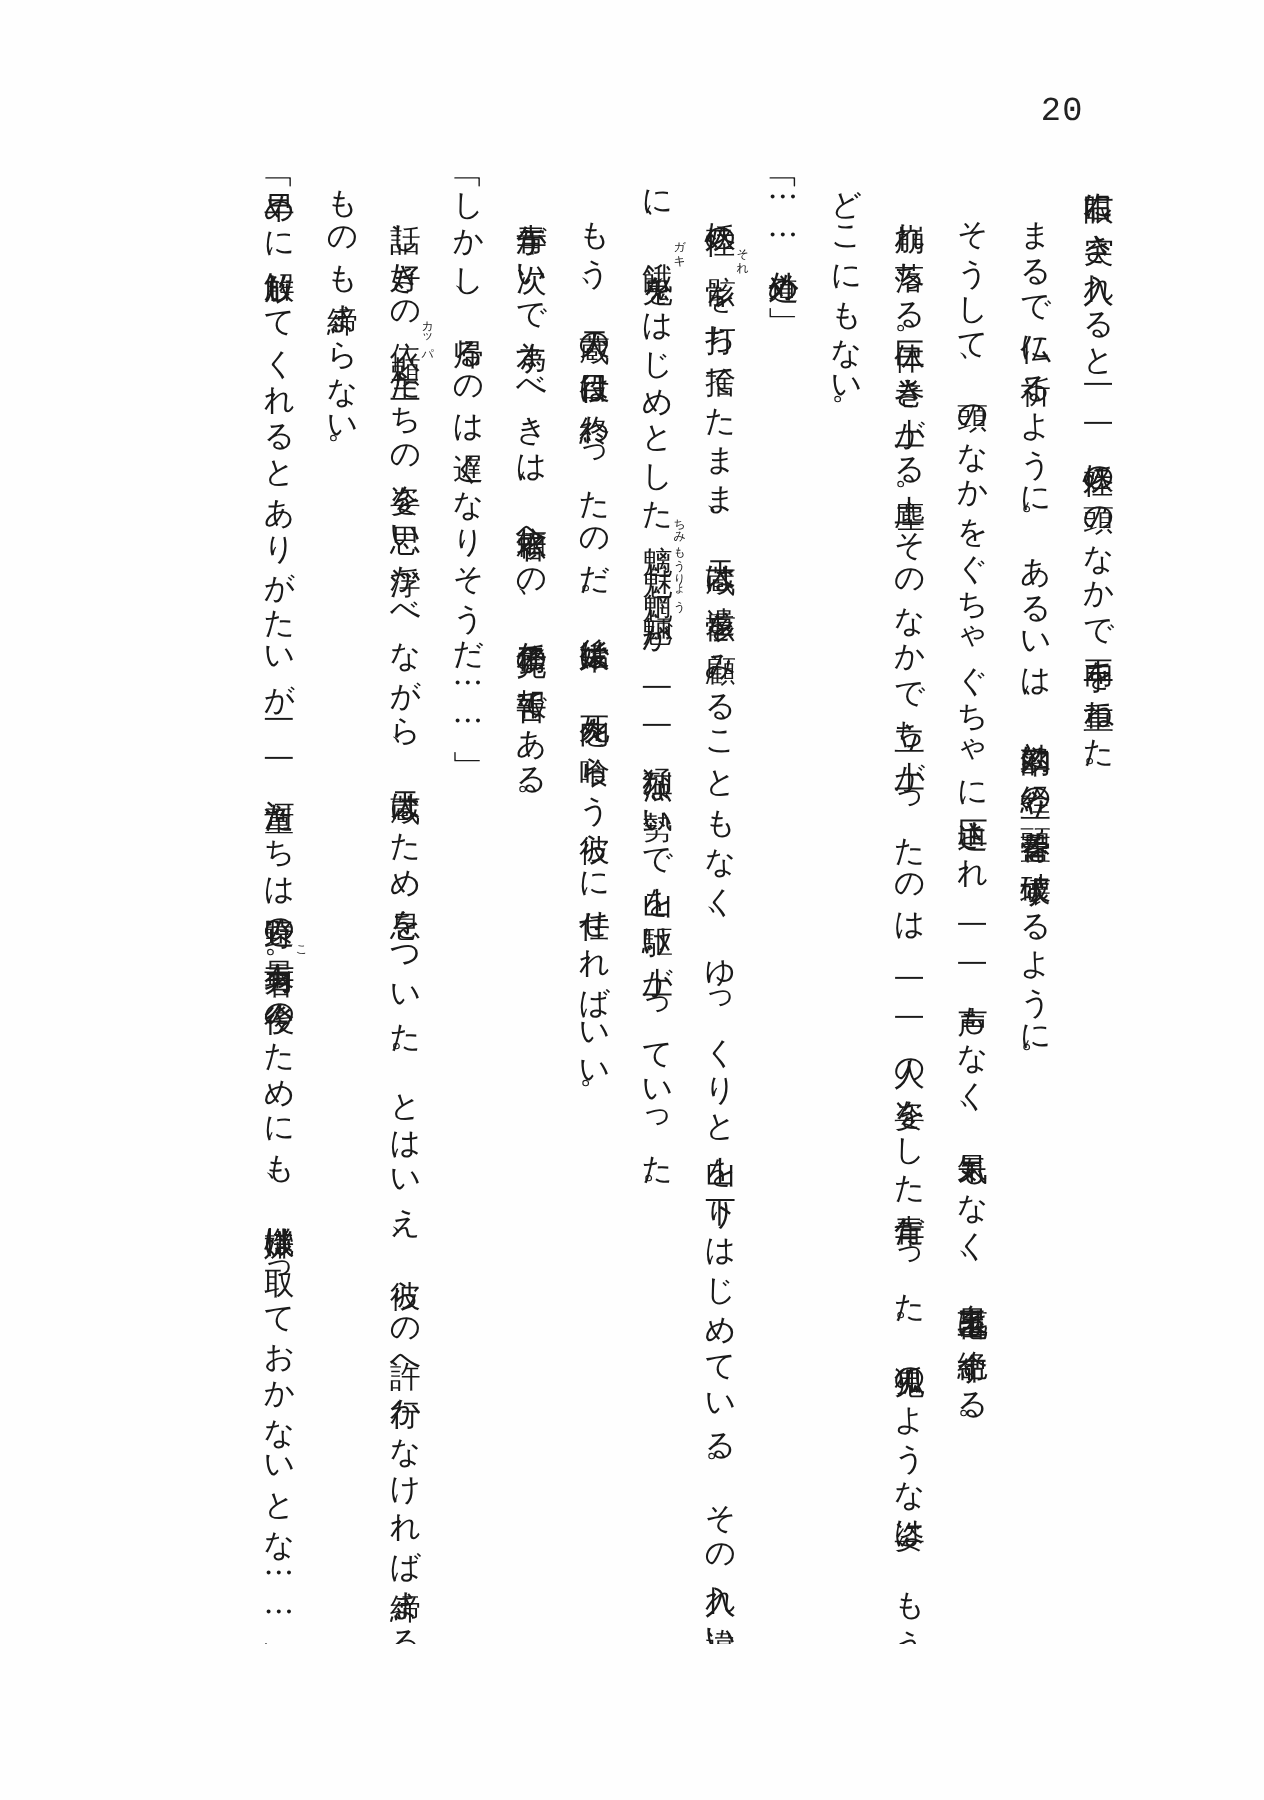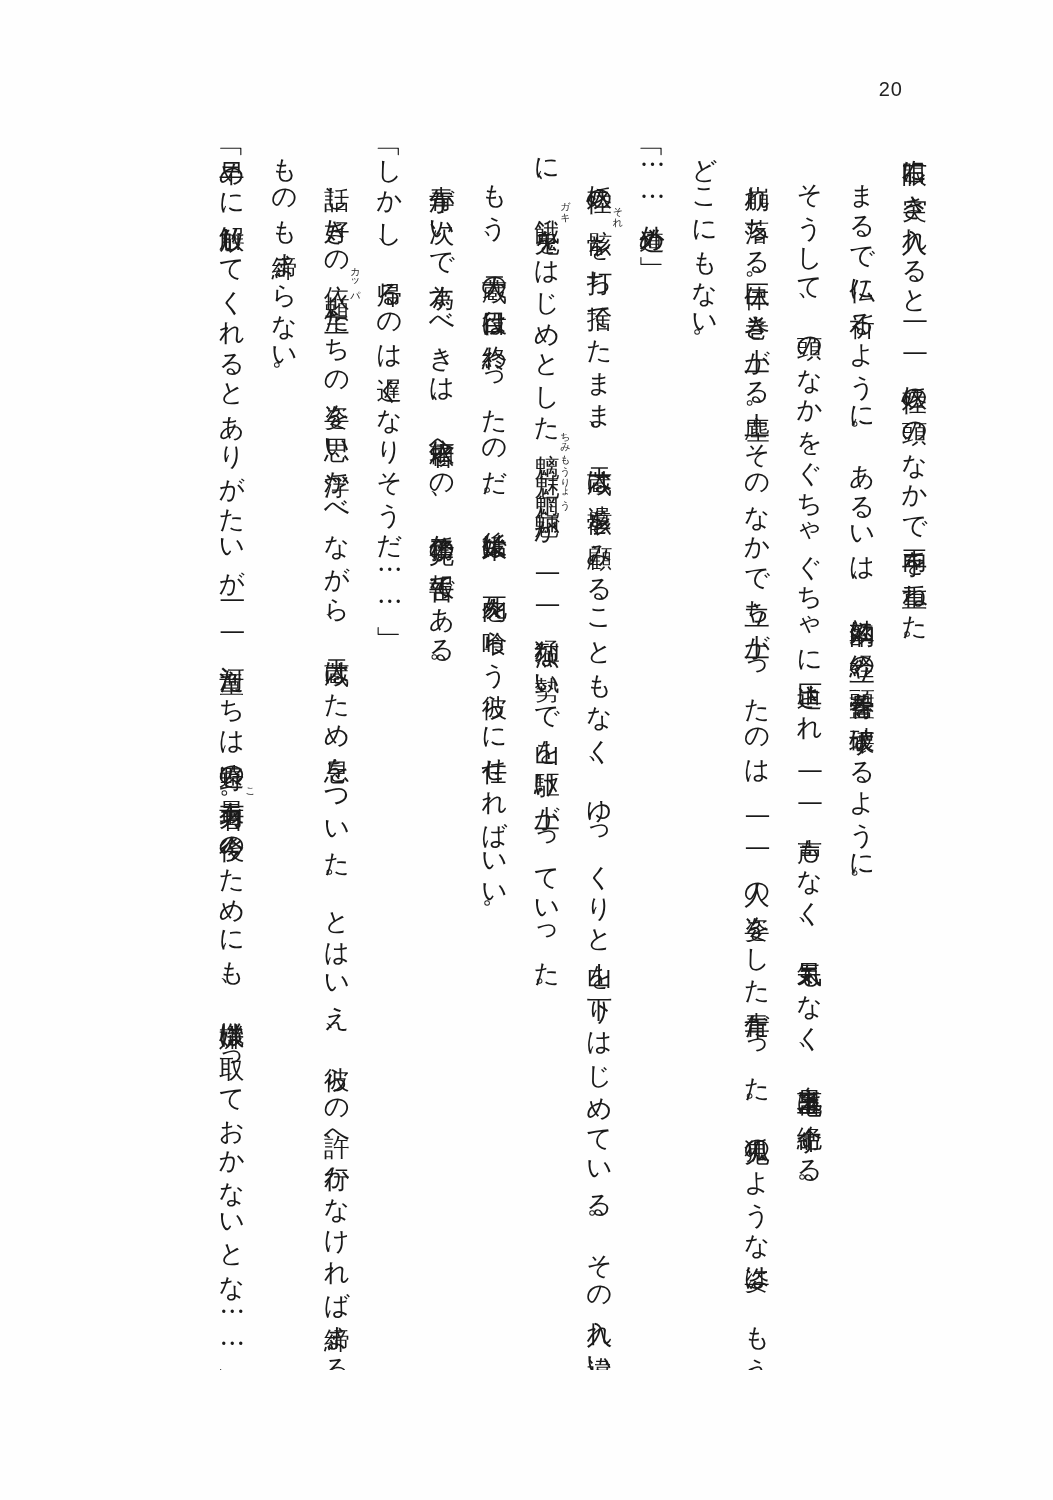--- a/index.html
+++ b/index.html
@@ -17,24 +17,24 @@
   }
   .page {
     position: absolute;
     inset: 0;
     background: #fefefe;
   }
   .page-number {
     position: absolute;
     top: 78px;
     right: 150px;
-    font-size: 20px;
+    font-size: 28px;
     color: #222;
     letter-spacing: 1px;
-    font-family: Liberation Sans, sans-serif;
+    font-family: Liberation Mono, monospace;
   }
   .body-text {
     position: absolute;
     top: 140px;
     right: 112px;
     left: 112px;
     height: 1230px;
     writing-mode: vertical-rl;
     text-orientation: upright;
     font-size: 25.5px;

